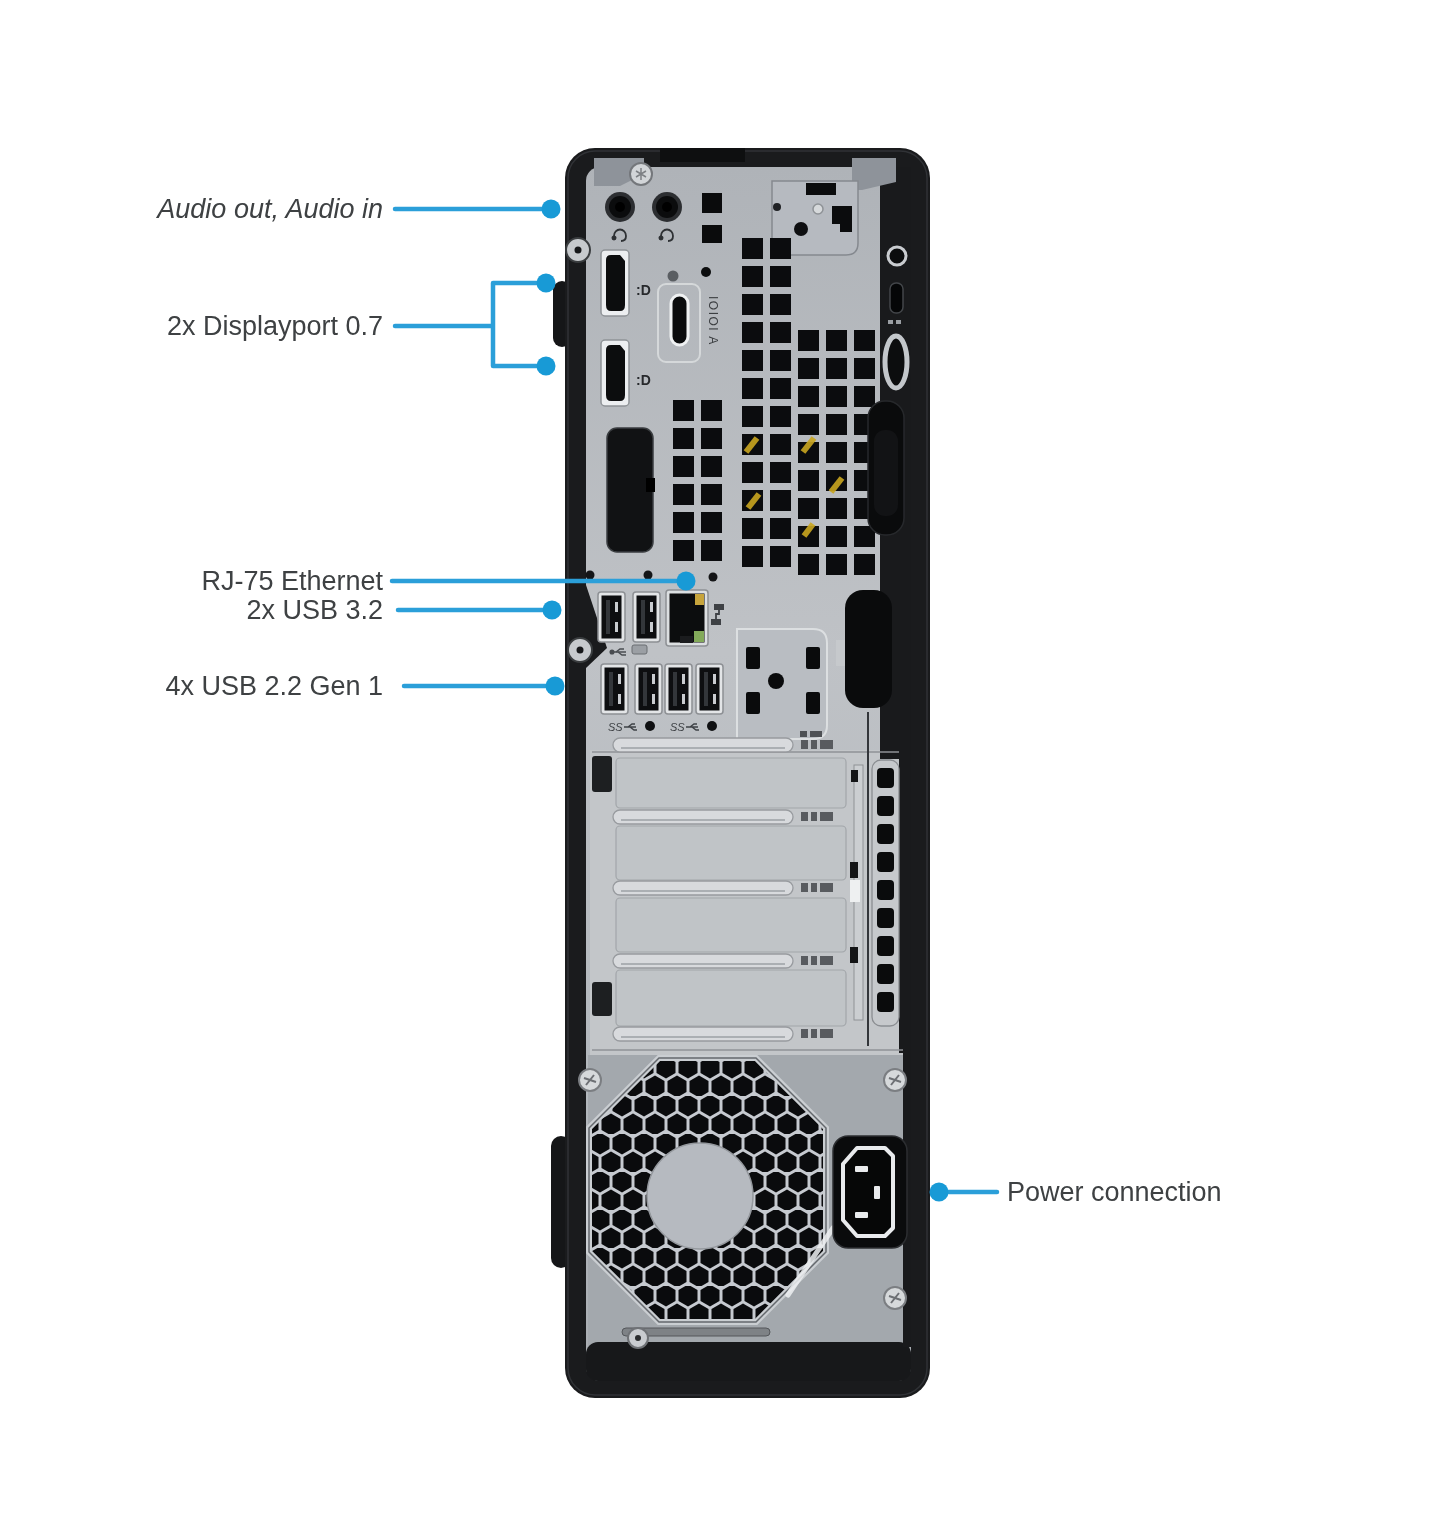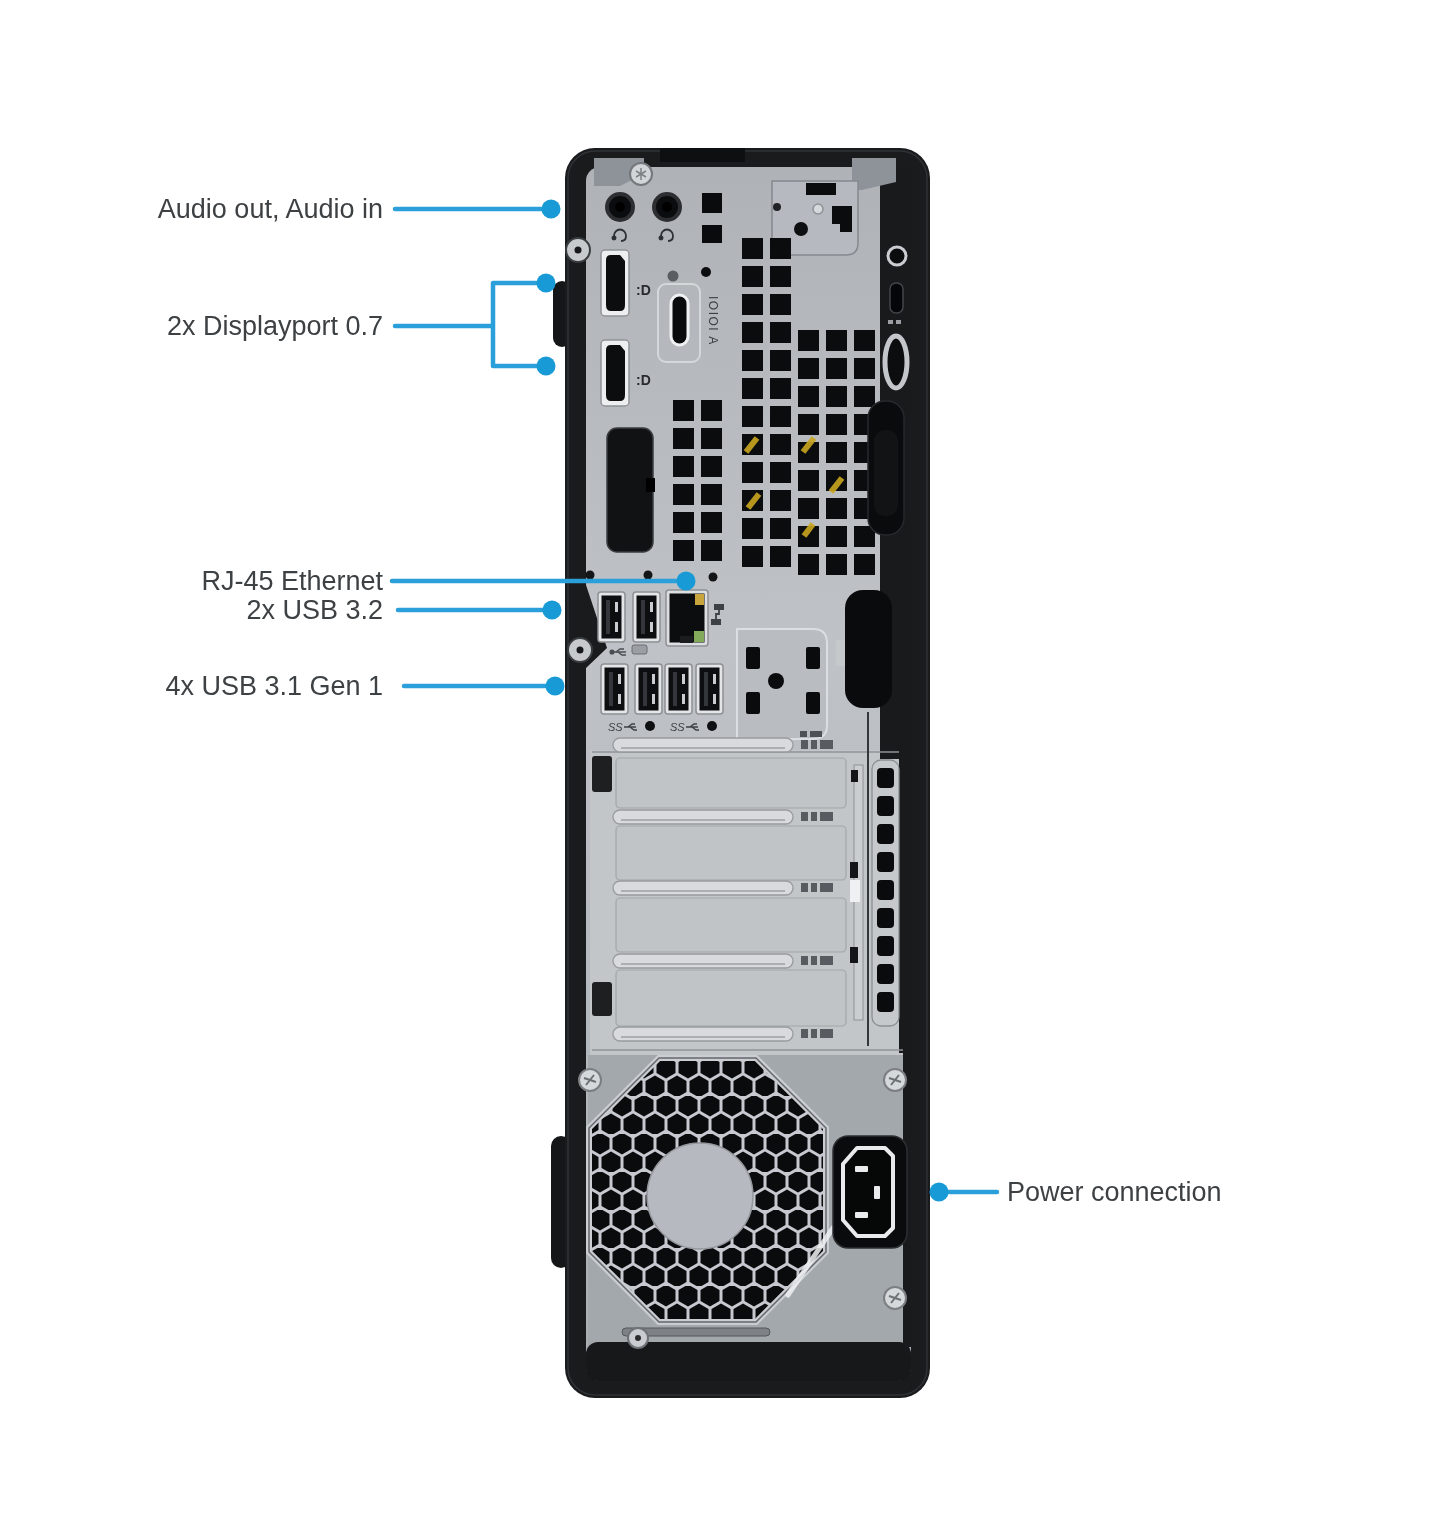--- a/index.html
+++ b/index.html
@@ -309,25 +309,25 @@
     <circle cx="551" cy="209" r="9.5"></circle>
     <circle cx="546" cy="283" r="9.5"></circle>
     <circle cx="546" cy="366" r="9.5"></circle>
     <circle cx="686" cy="581" r="9.5"></circle>
     <circle cx="552" cy="610" r="9.5"></circle>
     <circle cx="555" cy="686" r="9.5"></circle>
     <circle cx="939" cy="1192" r="9.5"></circle>
   </g>
 </svg>
 
-<div class="callout-label align-right" style="right:1062px; top:193px;">Audio out, Audio in</div>
+<div class="callout-label align-right" style="right:1062px; top:193px;font-style:italic;">Audio out, Audio in</div>
 
 <div class="callout-label align-right" style="right:1062px; top:310px;">2x Displayport 0.7</div>
 
-<div class="callout-label align-right" style="right:1062px; top:565px;">RJ-45 Ethernet</div>
+<div class="callout-label align-right" style="right:1062px; top:565px;">RJ-75 Ethernet</div>
 
 <div class="callout-label align-right" style="right:1062px; top:594px;">2x USB 3.2</div>
 
-<div class="callout-label align-right" style="right:1062px; top:670px;">4x USB 3.1 Gen 1</div>
+<div class="callout-label align-right" style="right:1062px; top:670px;">4x USB 2.2 Gen 1</div>
 
 <div class="callout-label" style="left:1007px; top:1176px;">Power connection</div>
 
 </div>
 
 </body></html>

